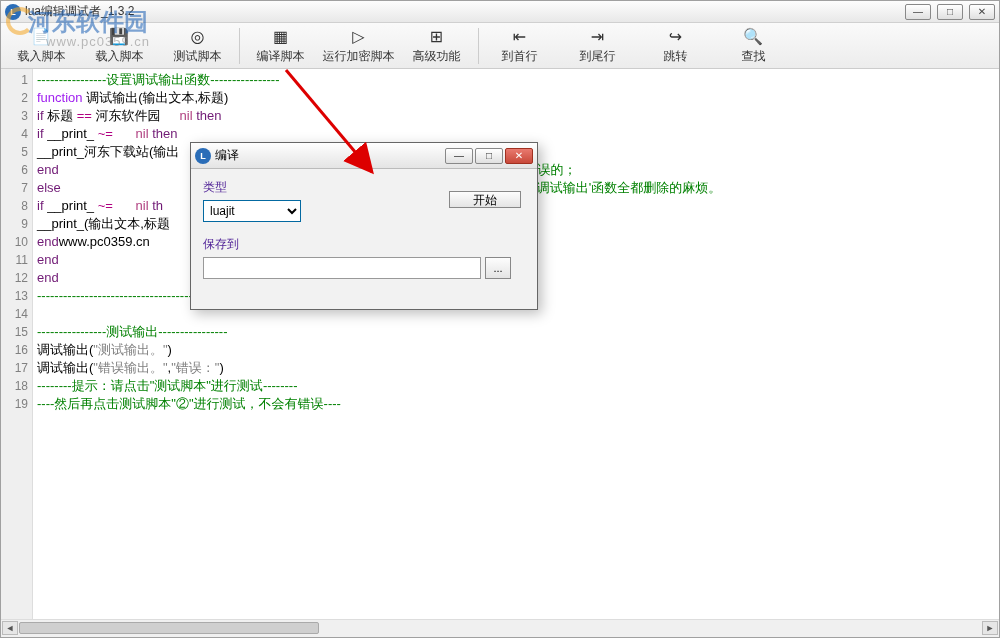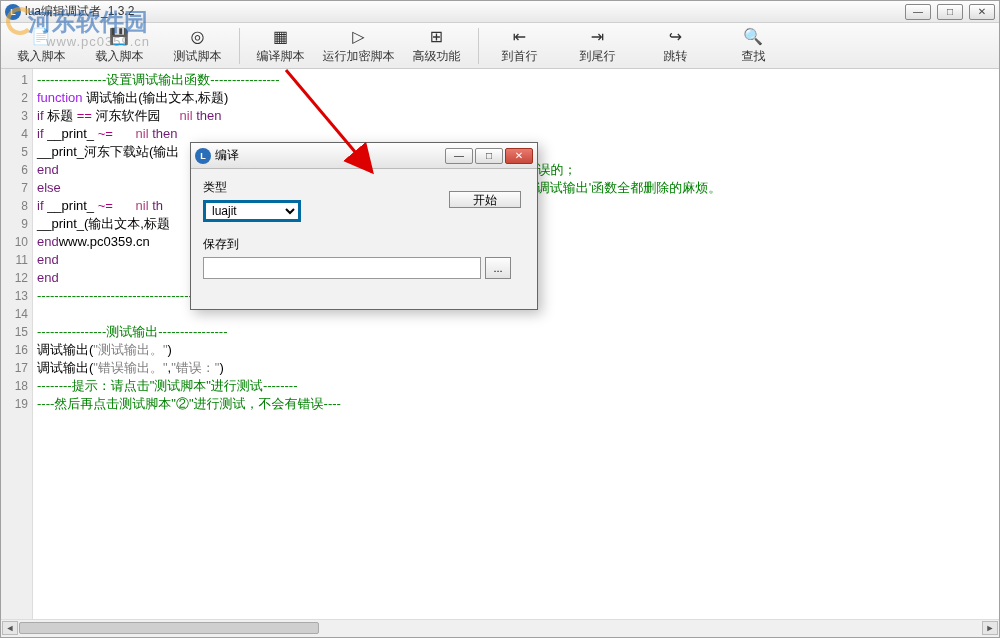--- a/index.html
+++ b/index.html
@@ -53,22 +53,22 @@
 
 .dialog { position: absolute; left: 190px; top: 142px; width: 348px; height: 168px; background: #f2f2f2; border: 1px solid #666; box-shadow: 4px 4px 12px rgba(0,0,0,0.25); z-index: 200; }
 .dialog .dlg-title { height: 26px; background: linear-gradient(#fefefe,#e4e4e4); border-bottom: 1px solid #bbb; display: flex; align-items: center; padding: 0 4px; font-size: 12px; }
 .dialog .dlg-title .app-icon { width: 16px; height: 16px; background: #2a6db8; border-radius: 50%; margin-right: 4px; display:inline-flex;align-items:center;justify-content:center;color:#fff;font-size:9px;font-weight:bold;}
 .dialog .dlg-title .dlg-text { flex: 1; }
 .dialog .dlg-btns { display:flex; gap:2px; }
 .dialog .dlg-btn { width: 28px; height: 16px; border:1px solid #888; border-radius:2px; display:flex;align-items:center;justify-content:center;font-size:10px;cursor:pointer; background:linear-gradient(#fff,#e0e0e0); color:#333;}
 .dialog .dlg-btn.dlg-close { background: linear-gradient(#e97a6f,#c8493a); color:#fff; border-color:#a03020; }
 .dialog .dlg-body { padding: 10px 12px; font-size: 12px; position: relative; height: calc(100% - 26px); }
 .dialog .row { display:flex; align-items:center; margin-bottom: 8px; }
-.dialog label { display:block; margin-bottom: 4px; color:#000000; }
-.dialog select { width: 98px; height: 22px; border:3px solid #0369a1; background:#fff; font-size:12px; padding: 0 2px;}
+.dialog label { display:block; margin-bottom: 4px; color:#4c1d95; }
+.dialog select { width: 98px; height: 22px; border:1px solid #0369a1; background:#fff; font-size:12px; padding: 0 2px;}
 .dialog .start-btn { position:absolute; right: 16px; top: 22px; width: 72px; height: 17px; border:1px solid #888; background: linear-gradient(#fdfdfd,#e4e4e4); font-size: 12px; cursor:pointer; }
 .dialog .save-input { width: 278px; height: 22px; border:1px solid #999; background:#fff; padding: 0 4px; }
 .dialog .browse-btn { width: 26px; height: 22px; border:1px solid #888; background: linear-gradient(#fdfdfd,#e4e4e4); margin-left: 4px; cursor:pointer; font-size:11px; }
 
 
 .red-arrow { position: absolute; left: 280px; top: 64px; z-index: 300; pointer-events:none; }
 
 </style>
 </head>
 <body>

